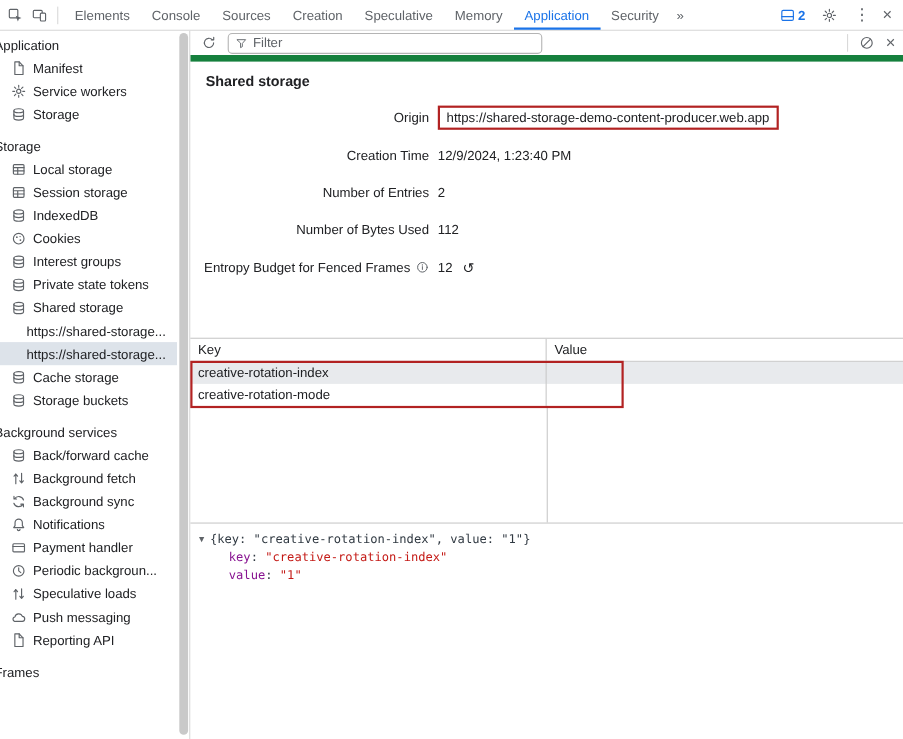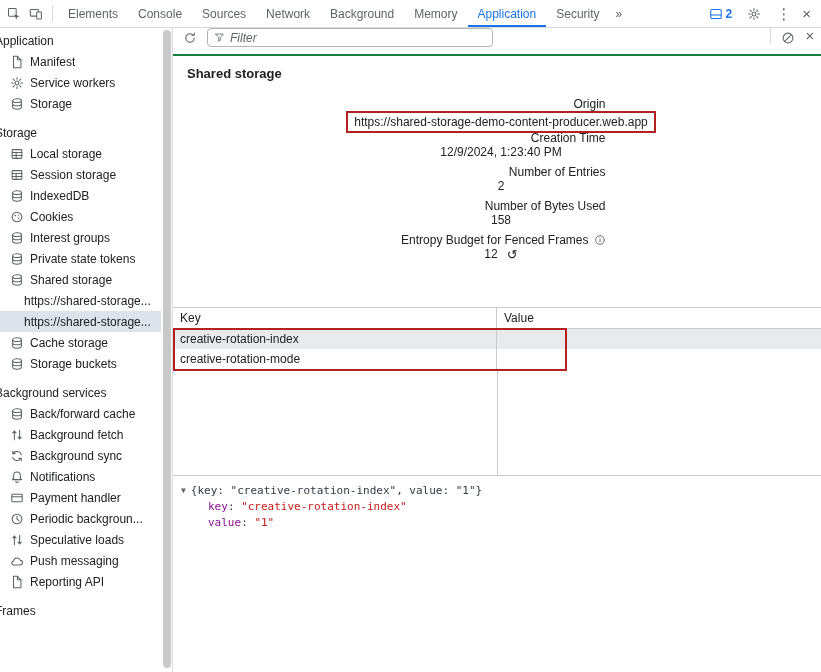--- a/index.html
+++ b/index.html
@@ -32,31 +32,31 @@
   .section-title { margin:12px 0 3px -5px; white-space:nowrap; }
   .section:first-child .section-title { margin-top:0; }
   .tree-item { height:21px; display:flex; align-items:center; gap:6px; padding-left:9px; white-space:nowrap;text-align:right; }
   .tree-item.child { padding-left:24px; }
   .tree-item.selected { background:#dde3ea; }
   .tree-icon { width:15px; height:15px; flex:none; display:flex; align-items:center; justify-content:center; }
   .tree-label { overflow:hidden; }
 
   
   .main { flex:1; display:flex; flex-direction:column; min-width:0; }
-  .toolbar { height:28px; flex:none; border-bottom:2px solid #15803d; display:flex; align-items:flex-start; padding:0 7px; gap:7px;font-style:italic; }
+  .toolbar { height:28px; flex:none; border-bottom:6px solid #15803d; display:flex; align-items:center; padding:0 7px; gap:7px; }
   .tool-icon { width:20px; height:20px; display:flex; align-items:center; justify-content:center; }
   .filter-box { width:286px; height:19px; border:1px solid #b4b4b4; border-radius:4px; display:flex; align-items:center; gap:5px; padding:0 6px; color:#5f6368; }
   .filter-box svg { width:11px !important; height:11px !important; }
   .toolbar-spacer { flex:1; }
   .toolbar-sep { width:1px; height:16px; background:#d9d9d9; }
 
   .content { flex:1; display:flex; flex-direction:column; min-height:0; padding-top:10px; }
   .panel-title { font-size:13px; font-weight:600; margin:0 0 16px 14px; }
 
-  .field { display:flex; align-items:center; height:20px; margin-bottom:14px;flex-direction:column; }
+  .field { display:flex; align-items:center; height:20px; margin-bottom:14px; }
   .field-label { width:217px; flex:none; display:flex; justify-content:flex-end; align-items:center; gap:5px; }
   .info-icon svg { width:12px; height:12px; }
   .field-value { margin-left:8px; display:flex; align-items:center; gap:9px; }
   .field-value-text.annotated { border:2px solid var(--annot,#b22222); padding:2px 6px; }
   .reset-icon { font-size:13px; color:#202124; line-height:1; }
 
   .grid { margin-top:40px; border-top:1px solid #c9c9c9; position:relative; flex:none; }
   .grid-header { display:flex; height:21px; line-height:20px; border-bottom:1px solid #c9c9c9; }
   .col-key { width:324px; flex:none; padding-left:7px; border-right:1px solid #c9c9c9; }
   .col-val { flex:1; padding-left:7px; }
@@ -97,24 +97,24 @@
         <button class="tab">
           <span class="tab-label">Elements</span>
         </button>
         <button class="tab">
           <span class="tab-label">Console</span>
         </button>
         <button class="tab">
           <span class="tab-label">Sources</span>
         </button>
         <button class="tab">
-          <span class="tab-label">Network</span>
-        </button>
-        <button class="tab">
-          <span class="tab-label">Background</span>
+          <span class="tab-label">Creation</span>
+        </button>
+        <button class="tab">
+          <span class="tab-label">Speculative</span>
         </button>
         <button class="tab">
           <span class="tab-label">Memory</span>
         </button>
         <button class="tab active">
           <span class="tab-label">Application</span>
         </button>
         <button class="tab">
           <span class="tab-label">Security</span>
         </button>
@@ -431,21 +431,21 @@
       <span class="field-value-text">2</span>
 
     </div>
   </div>
             <div class="field">
     <div class="field-label">
       <span class="field-label-text">Number of Bytes Used</span>
 
     </div>
     <div class="field-value">
-      <span class="field-value-text">158</span>
+      <span class="field-value-text">112</span>
 
     </div>
   </div>
             <div class="field">
     <div class="field-label">
       <span class="field-label-text">Entropy Budget for Fenced Frames</span>
       <span class="info-icon ic">
                   <svg viewBox="0 0 16 16">
                     <circle cx="8" cy="8" r="5.8"></circle>
                     <path d="M8 7.2v3.4"></path>

